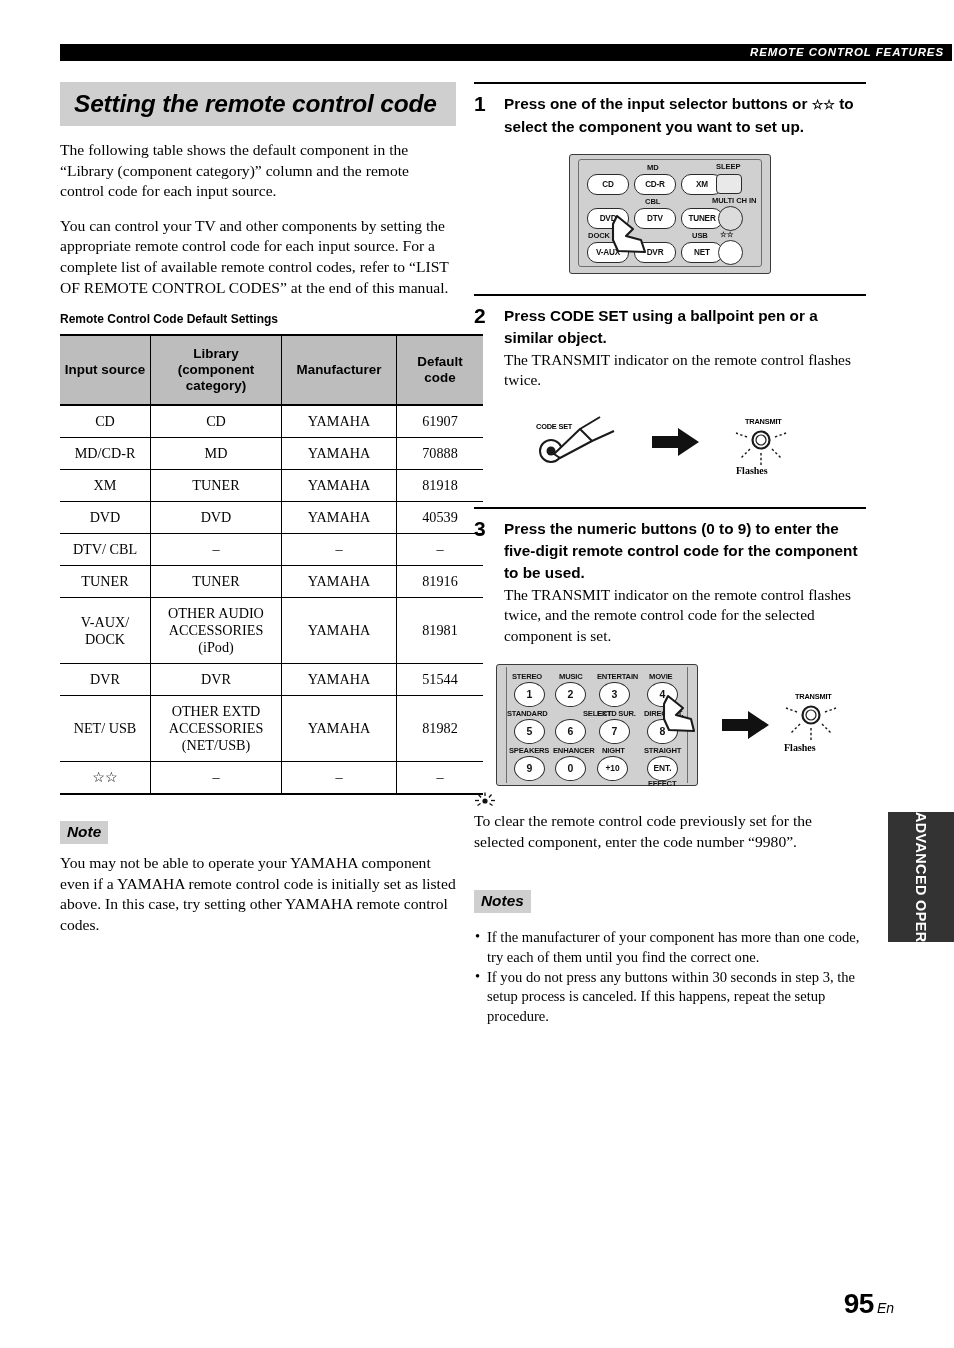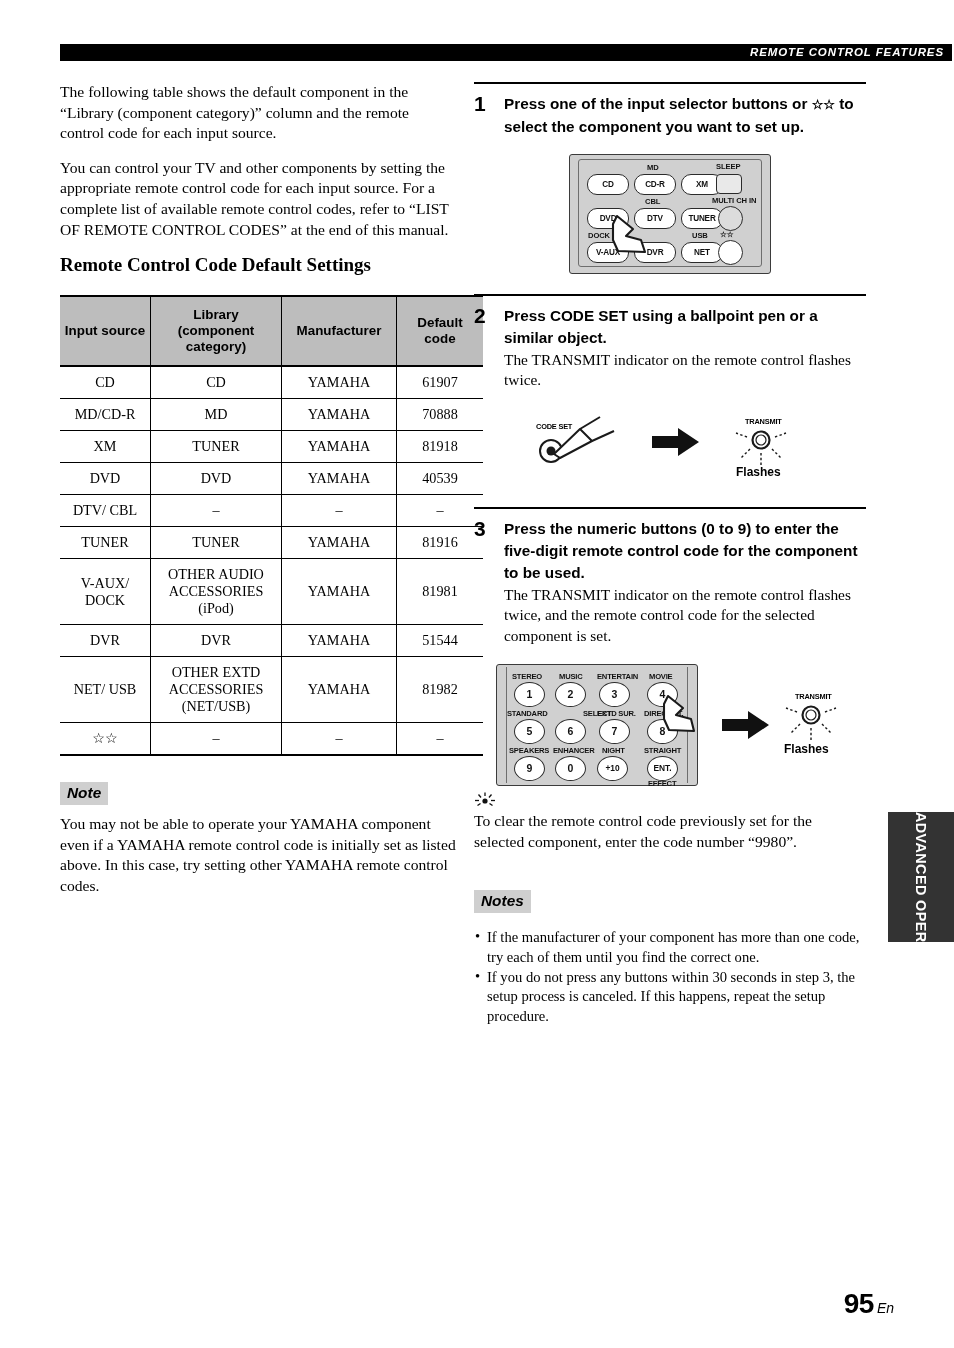--- a/index.html
+++ b/index.html
@@ -68,24 +68,24 @@
   }
 
   .para {
     font-size: 15.6px;
     line-height: 20.6px;
     margin: 0 0 14px 0;
     text-align: left;
   }
 
   .subhead {
-    font-family: Liberation Serif, serif;
-    font-weight: bold;
-    font-size: 19px;
-    margin: 6px 0 19px 0;
+    font-family: Liberation Sans, sans-serif;
+    font-weight: bold;
+    font-size: 12px;
+    margin: 6px 0 8px 0;
   }
 
   
   table.codes {
     border-collapse: collapse;
     width: 396px;
     table-layout: fixed;
   }
   table.codes th, table.codes td {
     text-align: center;
@@ -231,23 +231,23 @@
   }
 
   
   .codeset-fig {
     position: relative;
     height: 86px;
     margin-top: 14px;
   }
   .flashes-label {
     position: absolute;
-    font-family: Liberation Sans, sans-serif;
-    font-weight: bold;
-    font-size: 12px;
+    font-family: Liberation Serif, serif;
+    font-weight: bold;
+    font-size: 10px;
   }
   .transmit-label {
     position: absolute;
     font-family: "Liberation Sans", sans-serif;
     font-weight: bold;
     font-size: 7.4px;
     letter-spacing: -0.2px;
   }
   .codeset-label {
     position: absolute;
@@ -371,20 +371,21 @@
 </style>
 </head>
 <body>
 
 <div class="hdr-bar">
   <div class="hdr-title">REMOTE CONTROL FEATURES</div>
 </div>
 
 <div class="col-left">
 
+  <h1 class="section-title">Setting the remote control code</h1>
 
   <p class="para">The following table shows the default component in the “Library (component category)” column and the remote control code for each input source.</p>
   <p class="para">You can control your TV and other components by setting the appropriate remote control code for each input source. For a complete list of available remote control codes, refer to “LIST OF REMOTE CONTROL CODES” at the end of this manual.</p>
 
   <h2 class="subhead">Remote Control Code Default Settings</h2>
 
   <table class="codes">
     <thead>
       <tr>
         <th class="c1">Input source</th>

